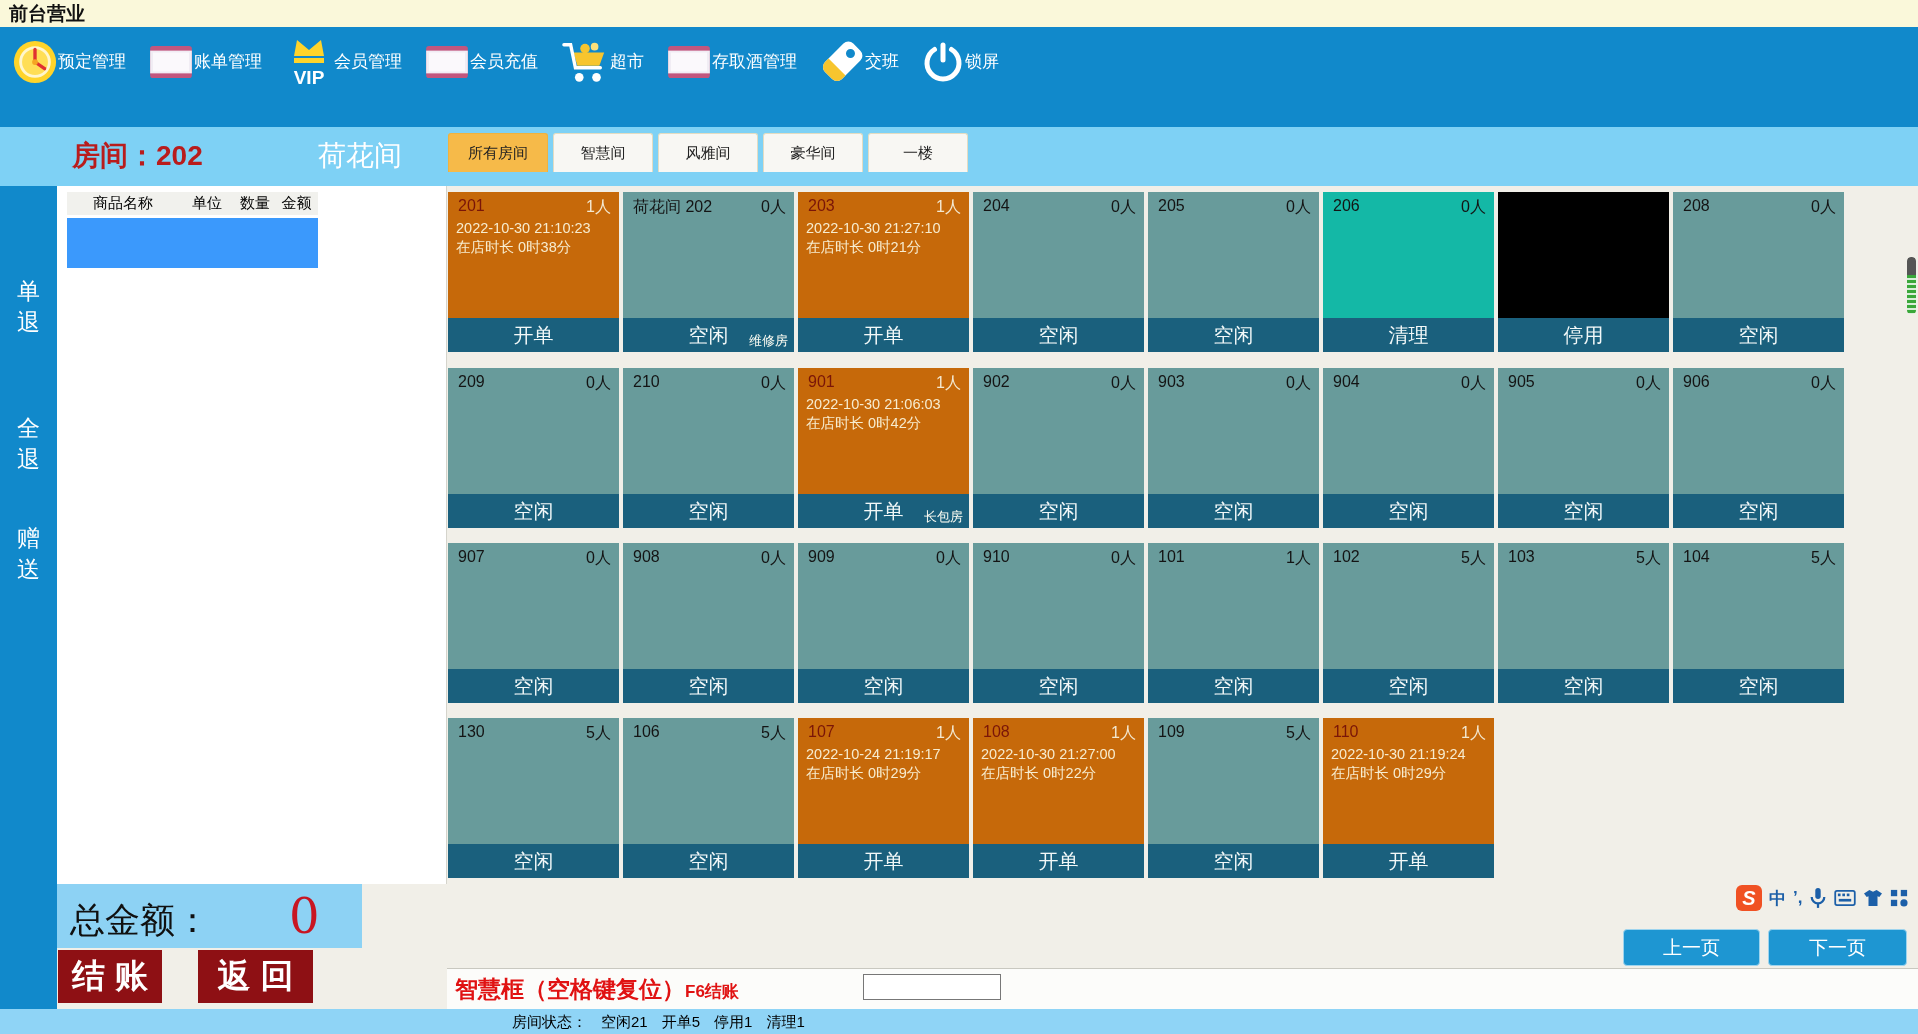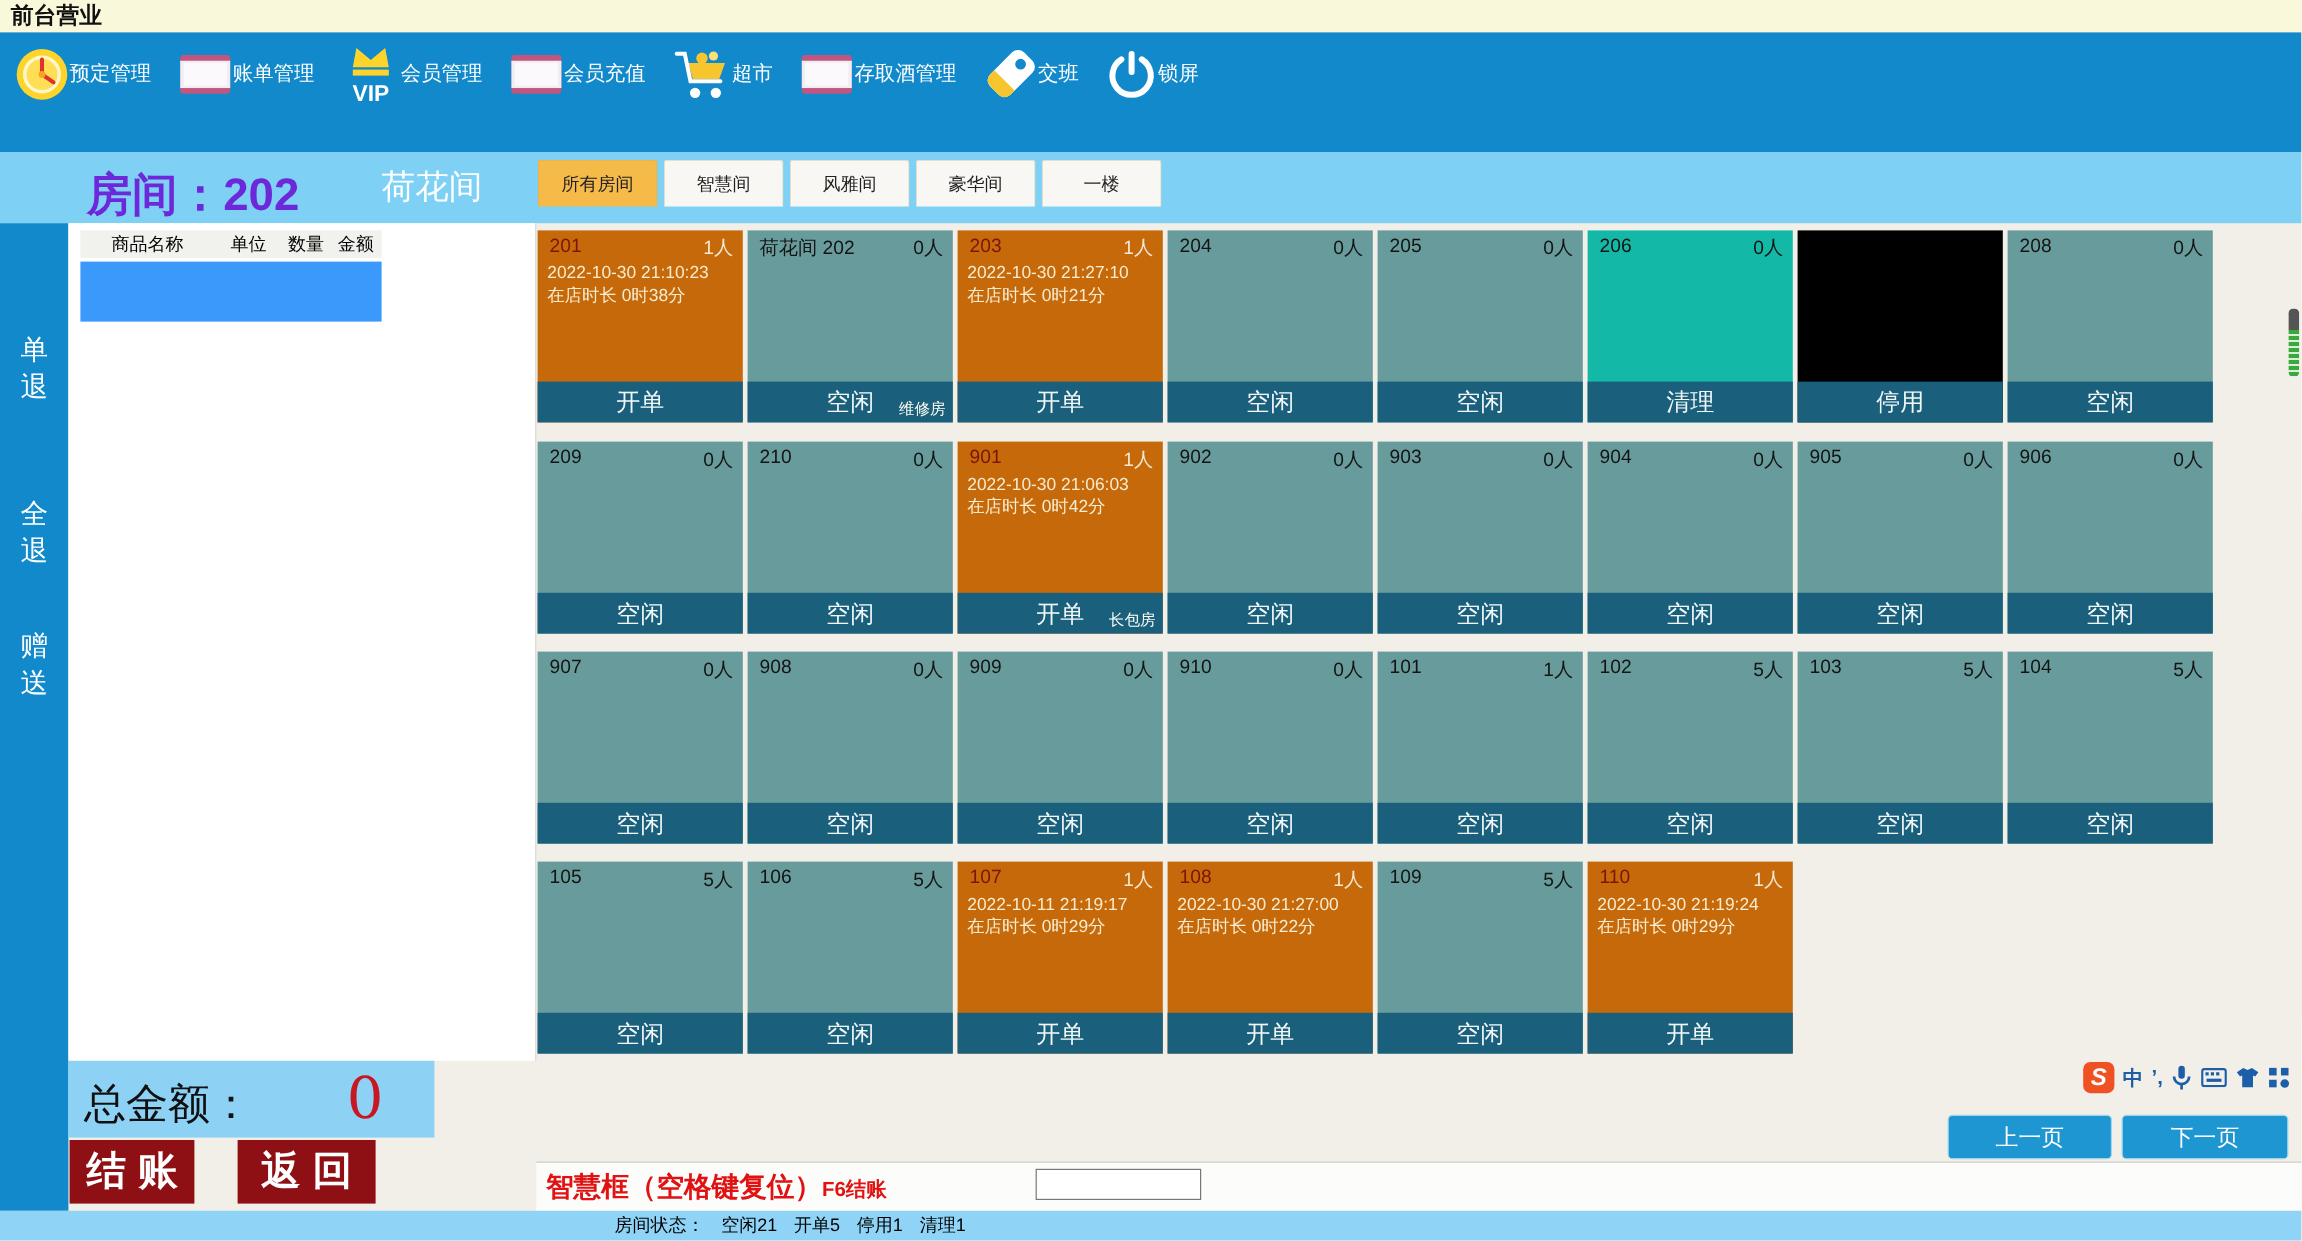--- a/index.html
+++ b/index.html
@@ -13,21 +13,21 @@
   
   .toolbar{position:absolute;left:0;top:27px;width:1918px;height:100px;background:#1189CB;
     display:flex;align-items:flex-start;padding:4px 0 0 12px;box-sizing:border-box;gap:22px;}
   .tb-btn{display:flex;flex-direction:row;align-items:center;justify-content:flex-start;
     color:#fff;font-size:17px;cursor:pointer;min-width:78px;}
   .tb-btn .tb-icon{height:62px;display:flex;align-items:center;justify-content:center;}
   .tb-btn .tb-label{line-height:20px;white-space:nowrap;}
 
   
   .strip{position:absolute;left:0;top:127px;width:1918px;height:59px;background:#7ED1F5;}
-  .room-label{position:absolute;left:72px;top:137px;font-size:38px;font-weight:bold;color:#6d28d9;}
+  .room-label{position:absolute;left:72px;top:137px;font-size:28px;font-weight:bold;color:#b91c1c;}
   .room-name{position:absolute;left:318px;top:137px;font-size:28px;color:#fff;}
   .tabs{position:absolute;left:448px;top:133px;display:flex;gap:5px;}
   .tab{width:100px;height:39px;background:#F8F7F3;border:1px solid #E3DCC2;border-bottom:none;
     border-radius:3px 3px 0 0;display:flex;align-items:center;justify-content:center;
     font-size:15px;color:#222;box-sizing:border-box;cursor:pointer;}
   .tab.active{background:#F6BA49;border-color:#F0B23E;}
 
   
   .side{position:absolute;left:0;top:186px;width:57px;height:823px;background:#1189CB;}
   .side-item{position:absolute;left:0;width:57px;text-align:center;color:#fff;font-size:23px;
@@ -416,39 +416,39 @@
           <div class="head">
             <span class="num">104</span>
             <span class="pp">5人</span>
           </div>
           <div class="foot">空闲</div>
         </div>
       </div>
       <div class="grid-row" style="top: 526px;">
         <div class="card idle">
           <div class="head">
-            <span class="num">105</span>
+            <span class="num">130</span>
             <span class="pp">5人</span>
           </div>
           <div class="foot">空闲</div>
         </div>
         <div class="card idle">
           <div class="head">
             <span class="num">106</span>
             <span class="pp">5人</span>
           </div>
           <div class="foot">空闲</div>
         </div>
         <div class="card occupied">
           <div class="head">
             <span class="num">107</span>
             <span class="pp">1人</span>
           </div>
           <div class="lines">
-            <div>2022-10-11 21:19:17</div>
+            <div>2022-10-24 21:19:17</div>
             <div>在店时长 0时29分</div>
           </div>
           <div class="foot">开单</div>
         </div>
         <div class="card occupied">
           <div class="head">
             <span class="num">108</span>
             <span class="pp">1人</span>
           </div>
           <div class="lines">

